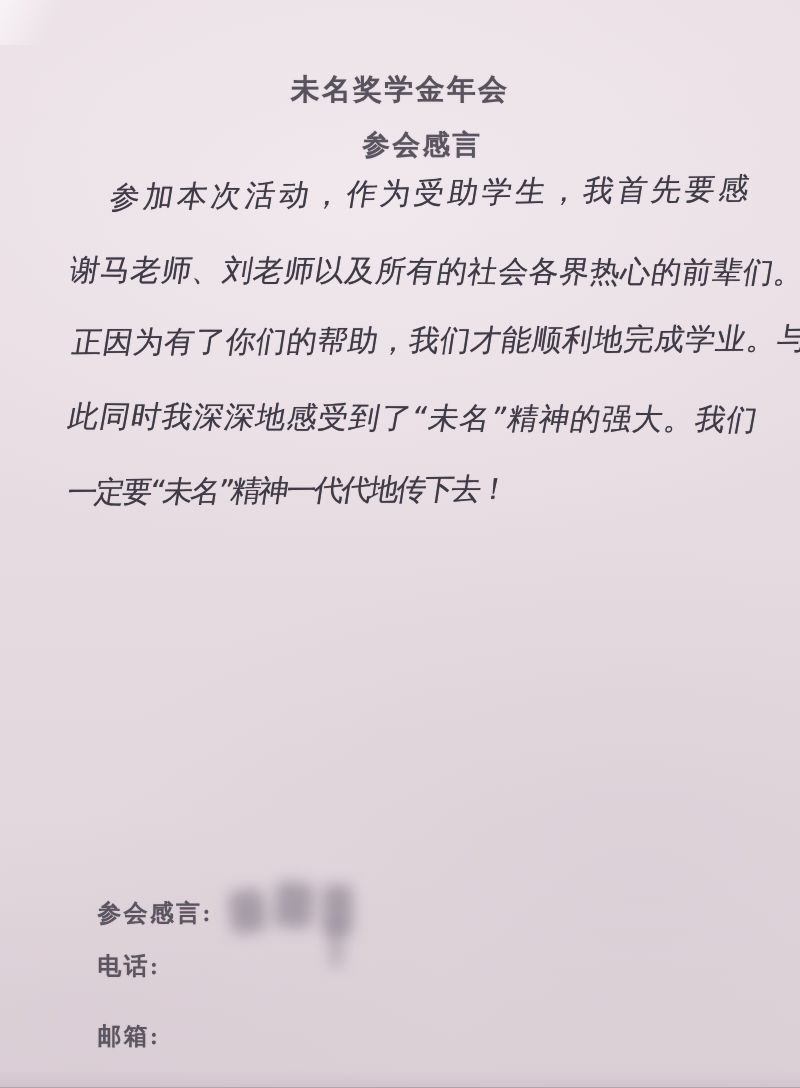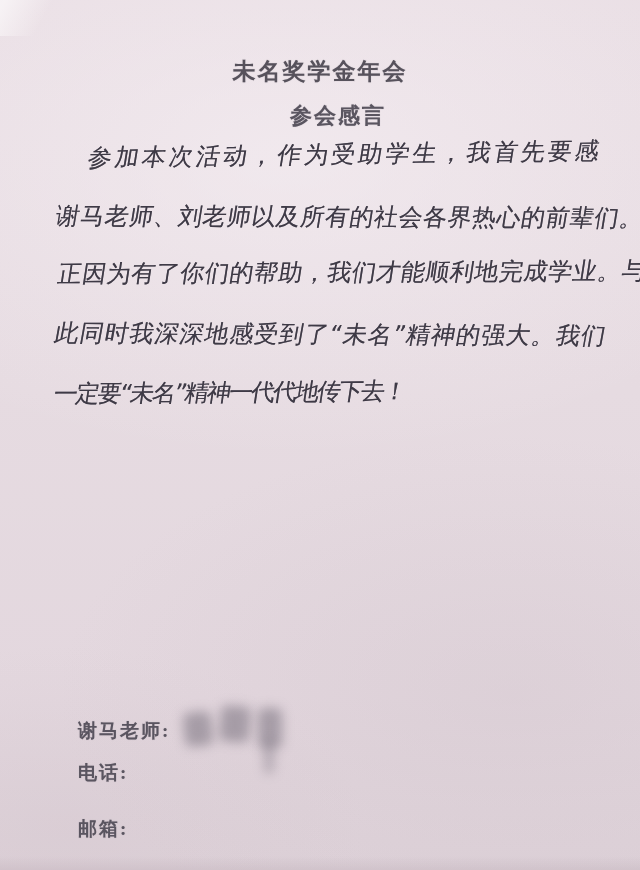--- a/index.html
+++ b/index.html
@@ -93,21 +93,21 @@
   <h2 class="doc-subtitle">参会感言</h2>
 
   <div>
     <span class="hw hw-1">参加本次活动，作为受助学生，我首先要感</span>
     <span class="hw hw-2">谢马老师、刘老师以及所有的社会各界热心的前辈们。</span>
     <span class="hw hw-3">正因为有了你们的帮助，我们才能顺利地完成学业。与</span>
     <span class="hw hw-4">此同时我深深地感受到了“未名”精神的强大。我们</span>
     <span class="hw hw-5">一定要“未名”精神一代代地传下去！</span>
   </div>
 
-  <span class="form-label label-signature">谢马老师:</span>
+  <span class="form-label label-signature">参会感言:</span>
 
   <span class="sig-blur">
     <i></i>
       <i></i>
       <i></i>
       <i></i>
   </span>
 
   <span class="form-label label-phone">电话:</span>
   <span class="value-empty value-phone"></span>

